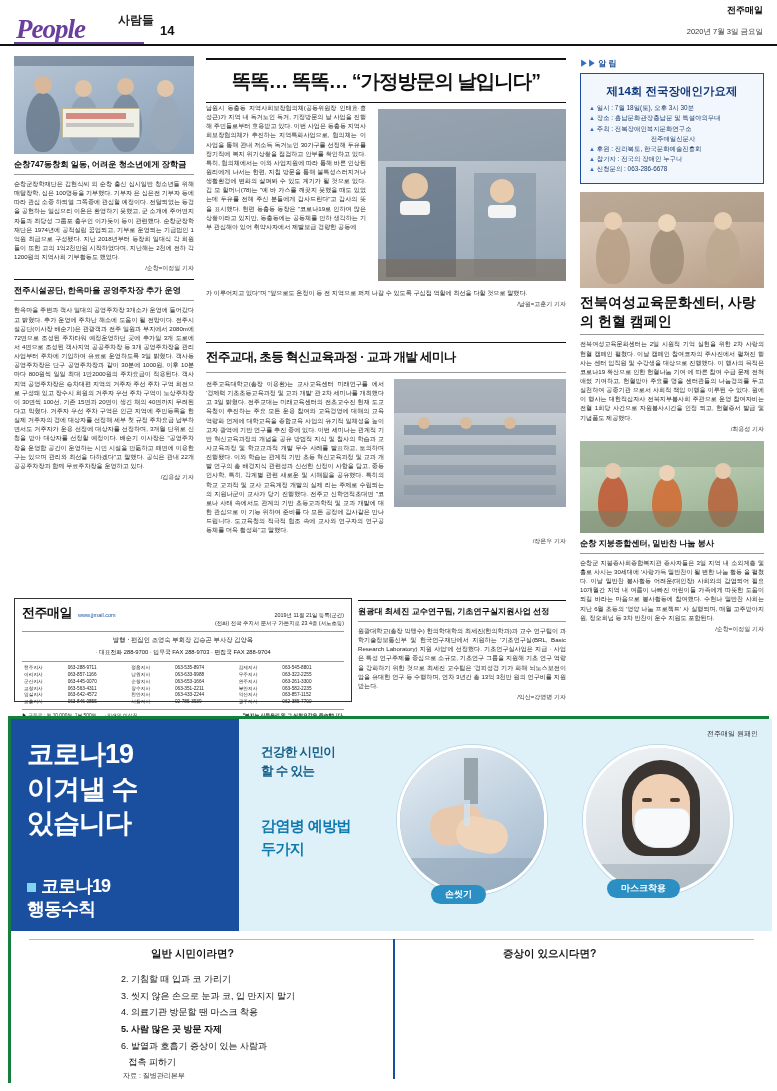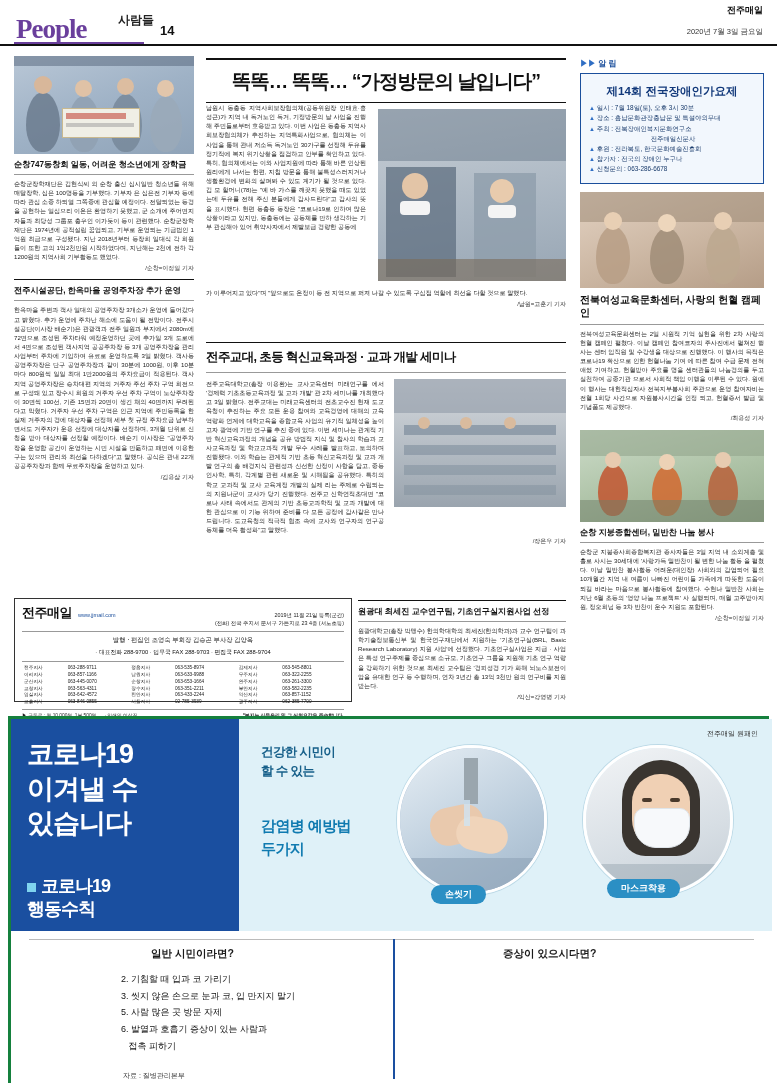--- a/index.html
+++ b/index.html
@@ -20,21 +20,21 @@
     position:absolute; left:0; top:0; width:777px; height:46px;
     border-bottom: 2px solid #111;
   }
   .mast-top-right {
     position:absolute; right:14px; top:4px;
     font-size:9px; font-weight:bold; color:#111;
   }
   .mast-logo {
     position:absolute; left:16px; top:14px;
     font-family:"Liberation Serif", serif;
-    font-weight:bold; font-size:27px;
+    font-style: italic; font-weight:bold; font-size:27px;
     color:#6a3f9c; letter-spacing:-1px;
   }
   .mast-logo-sub {
     position:absolute; left:118px; top:12px;
     font-size:12px; font-weight:bold; color:#222;
   }
   .mast-page {
     position:absolute; left:160px; top:23px;
     font-size:13px; font-weight:bold; color:#111;
   }
@@ -249,21 +249,21 @@
     <div class="photo ph-warm" style="width:184px;height:96px;margin-top:8px;">
       <div style="position:absolute;left:0;top:0;width:184px;height:30px;background:#9d8b76;opacity:.55;"></div>
       <div class="fig" style="left:16px;top:34px;width:34px;height:58px;background:#b79e85;"></div>
       <div class="head" style="left:24px;top:20px;width:18px;height:18px;background:#e8cfb4;"></div>
       <div class="fig" style="left:70px;top:36px;width:34px;height:56px;background:#a08d78;"></div>
       <div class="head" style="left:78px;top:22px;width:18px;height:18px;background:#edd6bc;"></div>
       <div class="fig" style="left:126px;top:34px;width:34px;height:58px;background:#bca88f;"></div>
       <div class="head" style="left:134px;top:20px;width:18px;height:18px;background:#e8cfb4;"></div>
     </div>
 
-    <div class="art-title" style="font-size:10px;margin-top:5px;line-height:1.35;">전북여성교육문화센터, 사랑의 헌혈 캠페인</div>
+    <div class="art-title" style="font-size:14px;margin-top:5px;line-height:1.35;">전북여성교육문화센터, 사랑의 헌혈 캠페인</div>
     <div class="thinrule" style="height:1px;margin:4px 0;"></div>
     <div class="body-txt" style="width:184px;">전북여성교육문화센터는 2일 시원적 기억 실현을 위한 2차 사랑의 헌혈 캠페인 펼쳤다. 이날 캠페인 참여코자의 주사진에서 펼쳐진 행사는 센터 임직원 및 수강생을 대상으로 진행했다. 이 행사의 목적은 코로나19 확산으로 인한 헌혈나눔 기여 에 따른 참여 수급 문제 전혀 애썼 기여하고, 헌혈받아 주요를 명을 센터관들의 나눔경의를 두고 실천하여 공중기관 으로서 사회적 책임 이행을 이루된 수 있다. 원에 이 행사는 대한적십자사 전북지부봉사회 주관으로 운영 참여자비는 전혈 1회당 사간으로 자원봉사시간을 인정 되고, 헌혈증서 발급 및 기념품도 제공했다.</div>
     <div class="byline">/최용성 기자</div>
 
     <div class="photo ph-green" style="width:184px;height:92px;margin-top:7px;">
       <div style="position:absolute;left:0;top:0;width:184px;height:26px;background:#93a58c;opacity:.6;"></div>
       <div class="fig" style="left:18px;top:34px;width:30px;height:52px;background:#c2552f;"></div>
       <div class="head" style="left:25px;top:22px;width:16px;height:16px;background:#e7cbb0;"></div>
       <div class="fig" style="left:72px;top:36px;width:30px;height:50px;background:#d2692f;"></div>
       <div class="head" style="left:79px;top:24px;width:16px;height:16px;background:#ecd2b6;"></div>
@@ -403,21 +403,22 @@
     <div class="ad-bottom">
       <div class="hline" style="left:18px;top:8px;width:725px;"></div>
       <div class="vline" style="left:382px;top:8px;height:140px;"></div>
 
       <div style="position:absolute;left:140px;top:16px;width:200px;" class="ad-col-title">일반 시민이라면?</div>
       <div style="position:absolute;left:492px;top:16px;width:200px;" class="ad-col-title">증상이 있으시다면?</div>
 
       <div style="position:absolute;left:110px;top:40px;width:262px;" id="ad-left-list">
           <div class="ad-li" style="white-space: pre;">2. 기침할 때 입과 코 가리기</div>
           <div class="ad-li" style="white-space: pre;">3. 씻지 않은 손으로 눈과 코, 입 만지지 말기</div>
-          <div class="ad-li" style="white-space: pre;">5. 사람 많은 곳 방문 자제</div>
+          <div class="ad-li" style="white-space: pre;">4. 의료기관 방문할 땐 마스크 착용</div>
+          <div class="ad-li" style="white-space: pre; font-weight: bold;">5. 사람 많은 곳 방문 자제</div>
           <div class="ad-li" style="white-space: pre;">6. 발열과 호흡기 증상이 있는 사람과</div>
           <div class="ad-li" style="white-space: pre;">   접촉 피하기</div>
         </div>
 
       <div class="src" style="left:112px;top:140px;">자료 : 질병관리본부</div>
     </div>
   </div>
 
 </div>
 

